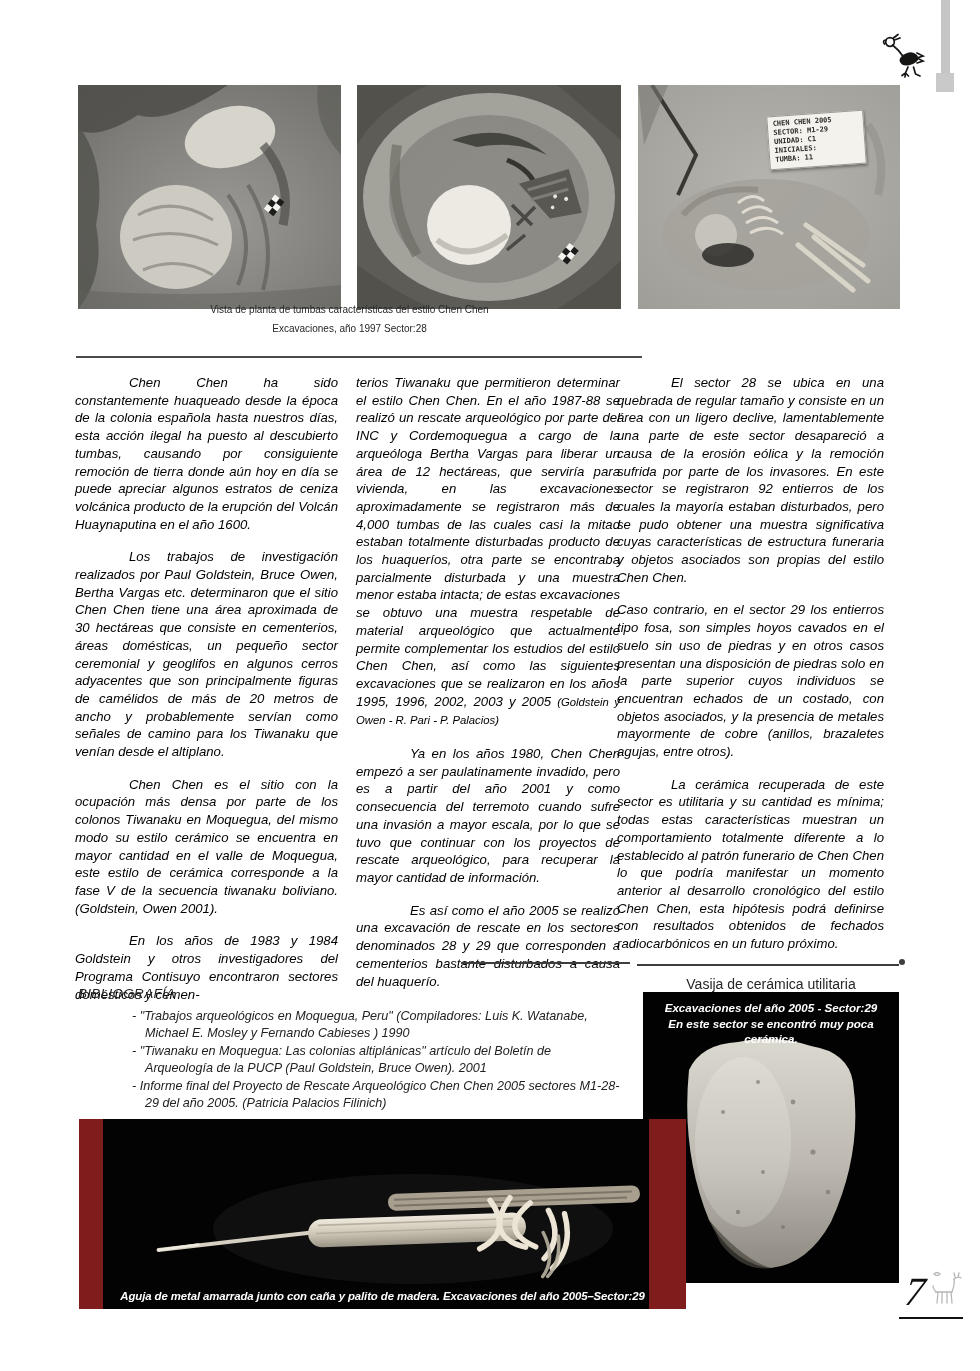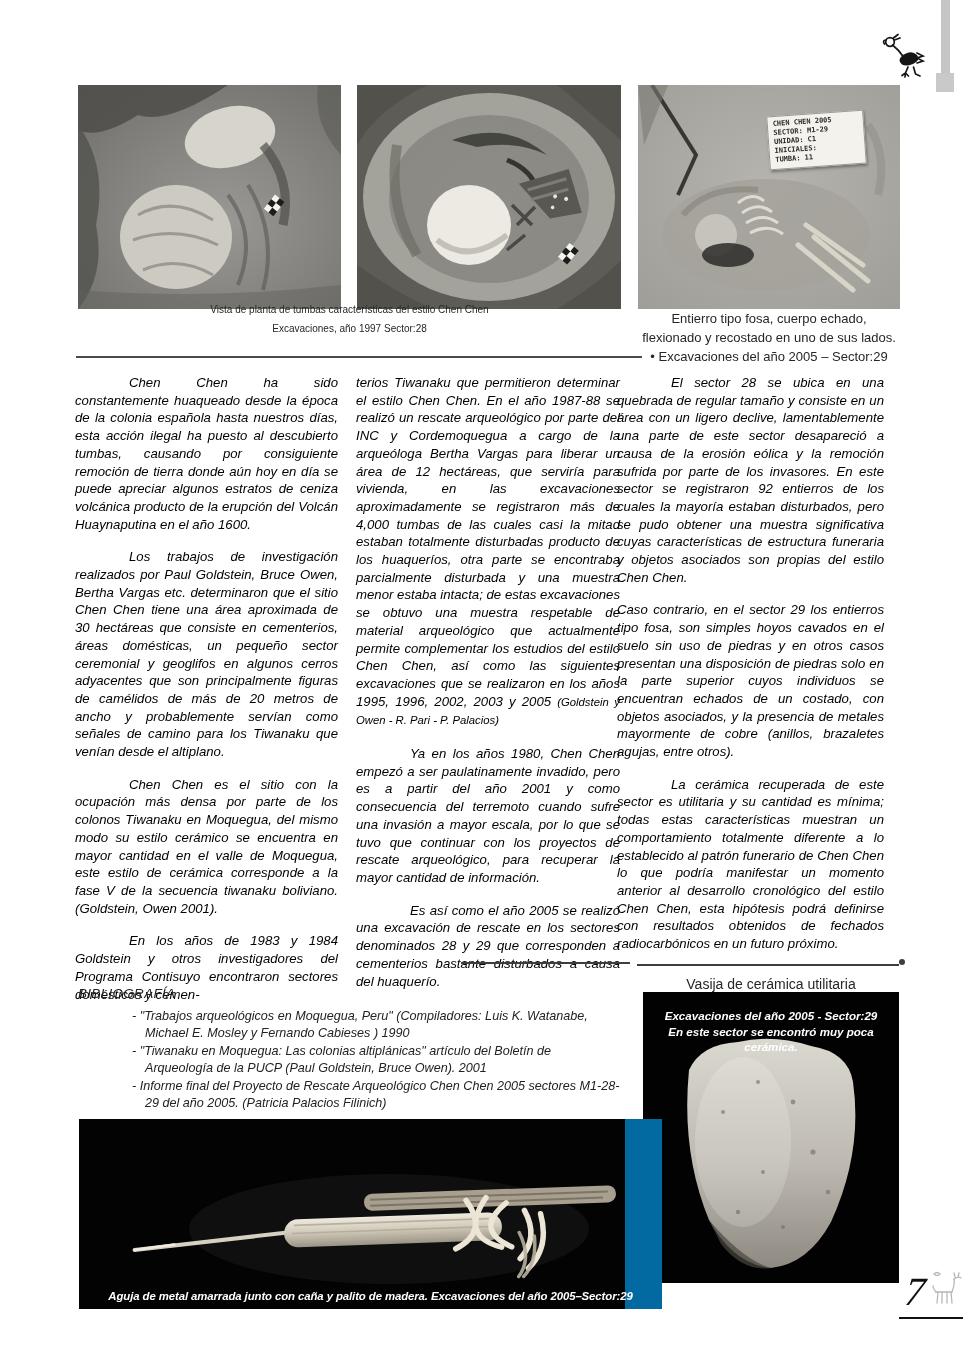--- a/index.html
+++ b/index.html
@@ -46,24 +46,24 @@
 
   
   .bib{position:absolute;left:78px;top:986px;width:548px;font-style:italic;color:#222;}
   .bib-heading{font-size:13.5px;margin-bottom:7px;letter-spacing:.3px;}
   .bib-items{margin-left:54px;width:488px;}
   .bib-item{font-size:12.6px;line-height:16.6px;padding-left:13px;text-indent:-13px;margin-bottom:2px;}
 
   
   .cap-vessel{left:643px;top:975px;width:256px;}
   .photo-vessel{left:643px;top:992px;width:256px;height:291px;background:#000;}
-  .photo-needle{left:79px;top:1119px;width:583px;height:190px;background:#0369a1;}
+  .photo-needle{left:79px;top:1119px;width:583px;height:190px;background:#7f1d1d;padding-left:24px;}
   .overlay-cap{position:absolute;left:0;width:100%;text-align:center;color:#fff;
                font-weight:bold;font-style:italic;}
-  .vessel-overlay{top:16px;font-size:11.6px;line-height:15.5px;}
+  .vessel-overlay{top:8px;font-size:11.6px;line-height:15.5px;}
   .needle-overlay{bottom:7px;font-size:11.4px;letter-spacing:-.1px;}
 
   
   .pagenum{position:absolute;left:905px;top:1270px;font-family:"Liberation Serif",serif;
            font-style:italic;font-size:40px;line-height:44px;color:#111;transform:skewX(-6deg);}
   .pagenum-rule{left:899px;top:1317px;width:64px;height:2px;background:#111;}
   .camelid-glyph{position:absolute;left:928px;top:1270px;width:40px;height:42px;opacity:.55;}
 </style>
 </head>
 <body>
@@ -175,25 +175,20 @@
       <div>SECTOR: M1-29</div>
       <div>UNIDAD: C1</div>
       <div>INICIALES:</div>
       <div>TUMBA: 11</div>
     </div>
   </div>
 
   <div class="cap cap-left">
     <div>Vista de planta de tumbas características del estilo Chen Chen</div>
     <div>Excavaciones, año 1997 Sector:28</div>
-  </div>
-  <div class="cap cap-right">
-    <div>Entierro tipo fosa, cuerpo echado,</div>
-    <div>flexionado y recostado en uno de sus lados.</div>
-    <div>• Excavaciones del año 2005 – Sector:29</div>
   </div>
   <div class="rule rule-top"></div>
 
   <div class="col col1">
     <p class="indent">Chen Chen ha sido constantemente huaqueado desde la época de la colonia española hasta nuestros días, esta acción ilegal ha puesto al descubierto tumbas, causando por consiguiente remoción de tierra donde aún hoy en día se puede apreciar algunos estratos de ceniza volcánica producto de la erupción del Volcán Huaynaputina en el año 1600.</p>
     <p class="indent">Los trabajos de investigación realizados por Paul Goldstein, Bruce Owen, Bertha Vargas etc. determinaron que el sitio Chen Chen tiene una área aproximada de 30 hectáreas que consiste en cementerios, áreas domésticas, un pequeño sector ceremonial y geoglifos en algunos cerros adyacentes que son principalmente figuras de camélidos de más de 20 metros de ancho y probablemente servían como señales de camino para los Tiwanaku que venían desde el altiplano.</p>
     <p class="indent">Chen Chen es el sitio con la ocupación más densa por parte de los colonos Tiwanaku en Moquegua, del mismo modo su estilo cerámico se encuentra en mayor cantidad en el valle de Moquegua, este estilo de cerámica corresponde a la fase V de la secuencia tiwanaku boliviano. (Goldstein, Owen 2001).</p>
     <p class="indent">En los años de 1983 y 1984 Goldstein y otros investigadores del Programa Contisuyo encontraron sectores domésticos y cemen-</p>
   </div>
 

